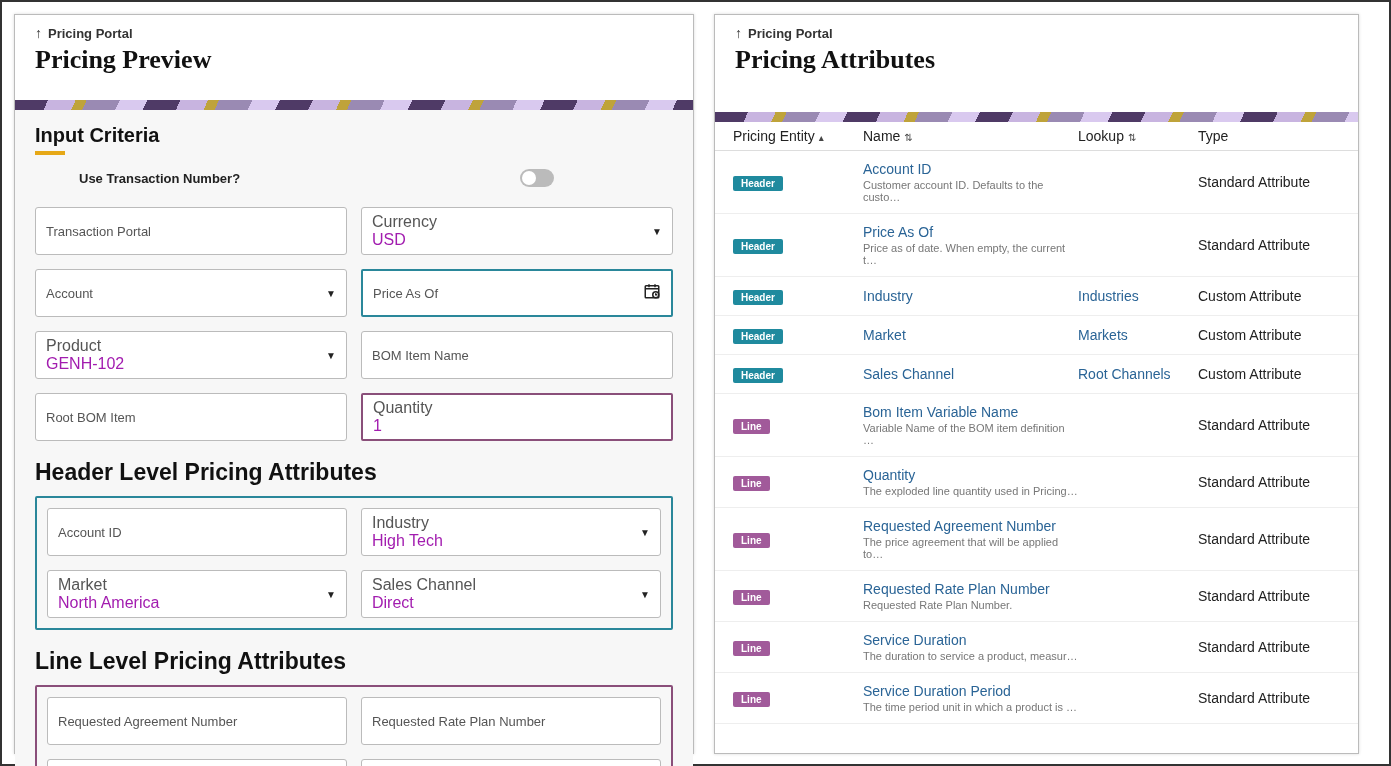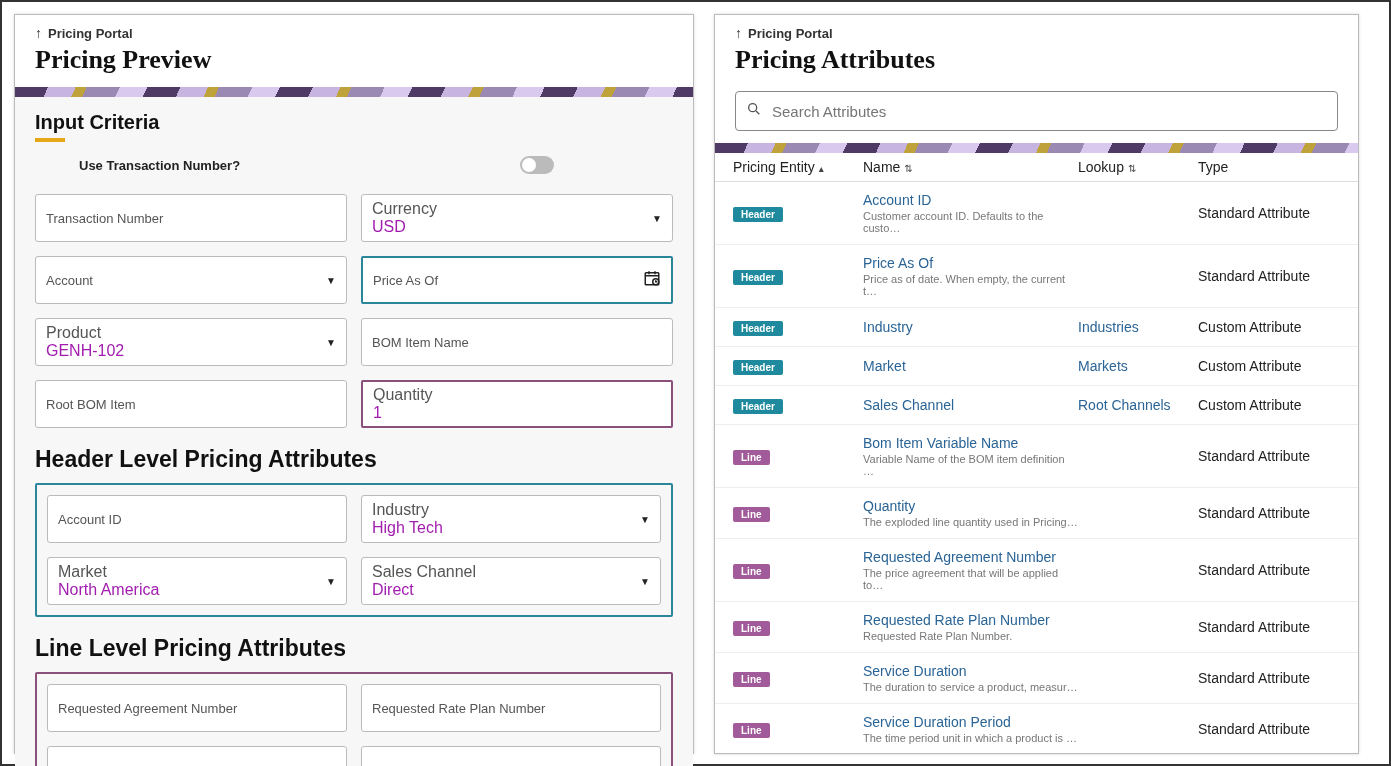--- a/index.html
+++ b/index.html
@@ -4,21 +4,21 @@
 <style>
   * { box-sizing: border-box; }
   html, body { margin:0; padding:0; font-family: Arial, Helvetica, sans-serif; background:#fff; }
   .wrap { width:1391px; height:766px; border:2px solid #333; padding:12px; display:flex; gap:20px; }
   .panel { border:1px solid #bbb; background:#fff; position:relative; box-shadow: 0 0 3px rgba(0,0,0,0.15); }
   .panel-left { width:680px; height:740px; }
   .panel-right { width:645px; height:740px; }
   .panel-head { padding:10px 20px 12px 20px; }
   .breadcrumb { display:flex; align-items:center; gap:6px; color:#333; font-size:13px; font-weight:600; }
   .breadcrumb .arr { font-size:14px; }
-  .page-title { font-family: Georgia, 'Times New Roman', serif; font-size:26px; margin:4px 0 0 0; color:#111; }
+  .page-title { font-family: Georgia, 'Times New Roman', serif; font-size:26px; margin:4px 0 13px 0; color:#111; }
   .ribbon { height:10px; width:100%; background: repeating-linear-gradient(115deg,#4f3a66 0,#4f3a66 30px,#c8b4e0 30px,#c8b4e0 55px,#bfa33a 55px,#bfa33a 65px,#9a8ab3 65px,#9a8ab3 95px,#d9c9ef 95px,#d9c9ef 120px); }
   .body-pad { background:#f7f7f7; padding:12px 20px 20px 20px; }
   .section-title { font-size:20px; font-weight:700; color:#111; margin:2px 0 2px 0; }
   .accent { width:30px; height:4px; background:#e6a817; margin:4px 0 14px 0; }
   .row { display:flex; align-items:center; gap:20px; margin-bottom:20px; }
   .row .rlabel { font-size:13px; font-weight:600; color:#222;padding-left:44px; }
   .toggle { width:34px; height:18px; border-radius:10px; background:#bbb; position:relative; margin-left:260px; cursor:pointer; }
   .toggle::after { content:""; width:14px; height:14px; border-radius:50%; background:#fff; position:absolute; top:2px; left:2px; }
   .grid { display:grid; grid-template-columns: 1fr 1fr; gap:14px; }
   .field { border:1px solid #bbb; background:#fff; border-radius:3px; height:48px; padding:6px 10px; display:flex; flex-direction:column; justify-content:center; position:relative; }
@@ -71,21 +71,21 @@
     <div class="body-pad">
       <div class="section-title">Input Criteria</div>
       <div class="accent"></div>
       <div class="row">
         <span class="rlabel">Use Transaction Number?</span>
         <div class="toggle"></div>
       </div>
 
       <div class="grid">
         <div class="field single">
-          <span class="fvalue" style="color:#555;font-size:13px;">Transaction Number</span>
+          <span class="fvalue" style="color:#555;font-size:13px;">Transaction Portal</span>
         </div>
         <div class="field dd">
           <span class="flabel">Currency</span>
           <span class="fvalue">USD</span>
         </div>
         <div class="field single dd">
           <span class="fvalue" style="color:#555;font-size:13px;">Account</span>
         </div>
         <div class="field single box-teal">
           <span class="fvalue" style="color:#555;font-size:13px;">Price As Of</span>
@@ -156,31 +156,20 @@
   </div>
 
   <div class="panel panel-right">
     <div class="panel-head">
       <div class="breadcrumb">
         <span class="arr">↑</span>
         <span>Pricing Portal</span>
       </div>
       <h1 class="page-title">Pricing Attributes</h1>
     </div>
-    <div class="search">
-      <div class="search-inner">
-        <span>
-          <svg class="mag" viewBox="0 0 24 24" fill="none" stroke="#555" stroke-width="2">
-              <circle cx="10" cy="10" r="6"></circle>
-              <path d="M15 15l5 5"></path>
-            </svg>
-        </span>
-        <input type="text" placeholder="Search Attributes" style="">
-      </div>
-    </div>
     <div style="height:12px"></div>
     <div class="ribbon"></div>
 
     <div class="thead">
       <div class="col-ent"><span>Pricing Entity</span><span class="sort">▴</span></div>
       <div class="col-name"><span>Name</span><span class="sort">⇅</span></div>
       <div class="col-look"><span>Lookup</span><span class="sort">⇅</span></div>
       <div class="col-type"><span>Type</span></div>
     </div>
 

